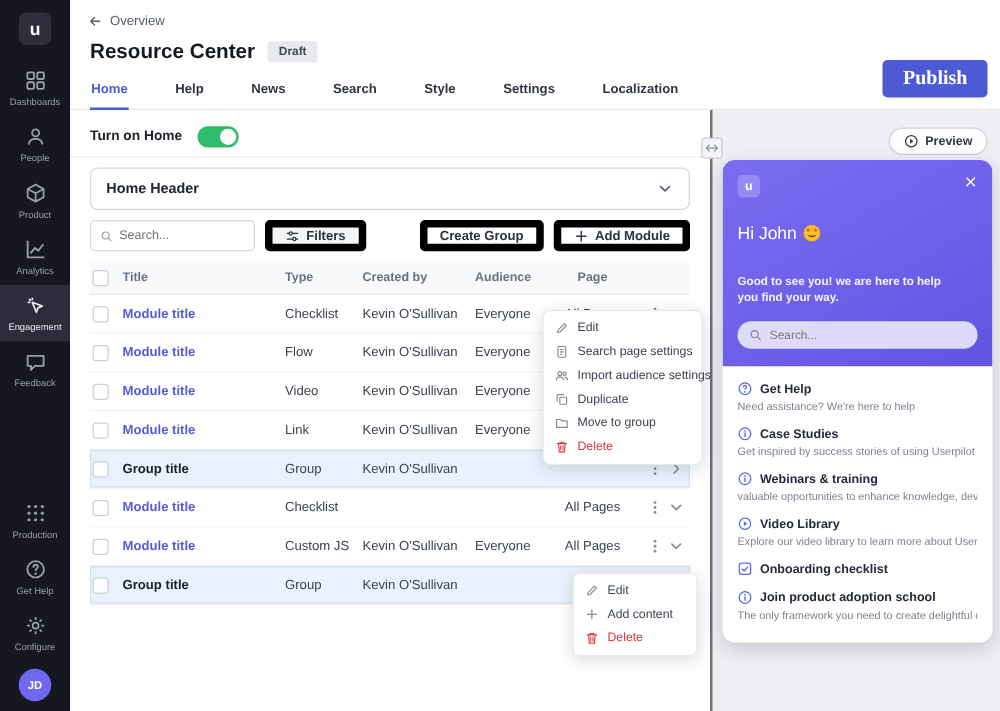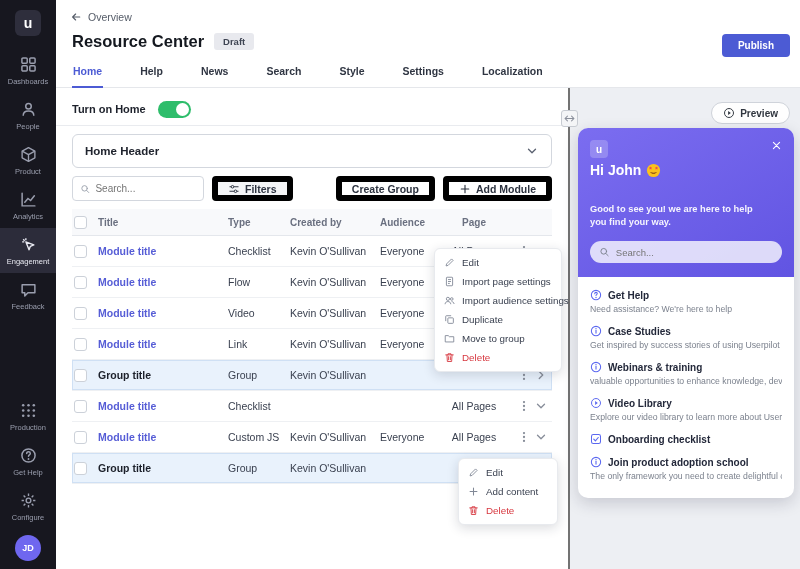--- a/index.html
+++ b/index.html
@@ -18,21 +18,21 @@
   .sb-spacer { flex:1; }
   .sb-avatar { width:26px; height:26px; border-radius:50%; background:#6f67ef; color:#fff; font-size:9px; font-weight:700; display:flex; align-items:center; justify-content:center; margin-top:6px; }
 
   
   .header { position:absolute; left:56px; top:0; right:0; height:88px; background:#fff; border-bottom:1px solid #e5e7eb; z-index:10; }
   .crumb { position:absolute; top:11px; left:14px; display:flex; align-items:center; gap:6px; font-size:10.5px; color:#555c68; cursor:pointer; }
   .crumb .ic13{ color:#555c68; }
   .titlerow { position:absolute; top:32px; left:16px; display:flex; align-items:center; gap:10px; }
   .title { font-size:16.5px; font-weight:700; color:#14181f; }
   .badge { background:#e8e9ee; color:#3f4553; font-size:9.5px; font-weight:600; padding:3px 9px; border-radius:3px; }
-  .publish { position:absolute; top:34px; right:10px; background:#4c5bd4; color:#fff; font-size:10px; font-weight:600; padding:6px 16px; border-radius:4px; border:none; cursor:pointer; font-family:Liberation Sans, sans-serif; }
+  .publish { position:absolute; top:48px; right:10px; background:#4c5bd4; color:#fff; font-size:16px; font-weight:600; padding:6px 16px; border-radius:4px; border:none; cursor:pointer; font-family:Liberation Serif, serif; }
   .tabs { position:absolute; bottom:-1px; left:16px; display:flex; gap:36px; }
   .tab { font-size:10.5px; font-weight:600; color:#2f3542; padding:7px 1px 9px; border-bottom:2px solid transparent; cursor:pointer; }
   .tab.active { color:#4c5bd4; border-color:#4c5bd4; }
 
   
   .main { position:absolute; left:56px; top:88px; width:512px; bottom:0; background:#fff; padding:12px 16px; overflow:hidden; }
   .togglerow { display:flex; align-items:center; gap:12px; height:18px; }
   .toggle-label { font-size:11px; font-weight:600; color:#1d212b; }
   .toggle { width:33px; height:17px; border-radius:9px; background:#2ebd6b; position:relative; cursor:pointer; }
   .toggle::after { content:""; position:absolute; right:2px; top:2px; width:13px; height:13px; border-radius:50%; background:#fff; }
@@ -74,21 +74,21 @@
   
   .preview { position:absolute; left:568px; top:88px; right:0; bottom:0; background:#edeff3; border-left:2px solid #737373; }
   .handle { position:absolute; left:-9px; top:22px; width:17px; height:17px; background:#f4f5f7; border:1px solid #c7cbd2; border-radius:3px; color:#8a8f9b; display:flex; align-items:center; justify-content:center; cursor:col-resize; z-index:60; }
   .handle svg { width:11px; height:11px; }
   .previewbtn { position:absolute; top:14px; right:10px; display:flex; align-items:center; gap:5px; background:#fefefe; border:1px solid #cfd3da; border-radius:13px; padding:4px 11px; font-size:10px; font-weight:600; color:#30363f; cursor:pointer; font-family:inherit; }
   .widget { position:absolute; left:8px; top:40px; width:216px; background:#fff; border-radius:10px; box-shadow:0 5px 16px rgba(25,28,55,.18); overflow:hidden; }
   .whead { background:linear-gradient(150deg,#7b6df0,#6154e2); padding:12px 12px 14px; color:#fff; }
   .wtop { display:flex; justify-content:space-between; align-items:flex-start; }
   .wlogo { width:18px; height:18px; border-radius:4px; background:rgba(255,255,255,.22); display:flex; align-items:center; justify-content:center; font-size:10px; font-weight:700; color:#fff; }
   .wclose { width:11px; height:11px; cursor:pointer; color:#fff; }
-  .wgreet { margin-top:4px; font-size:14px; font-weight:700; display:flex; align-items:flex-end; gap:5px; }
+  .wgreet { margin-top:20px; font-size:14px; font-weight:400; display:flex; align-items:flex-end; gap:5px; }
   .emoji { width:15px; height:15px; }
   .wsub { margin-top:25px; font-size:9.3px; line-height:1.4; color:rgba(255,255,255,.93); max-width:174px; font-weight:600; }
   .wsearch { margin-top:12px; height:22px; border-radius:11px; background:rgba(255,255,255,.78); display:flex; align-items:center; gap:6px; padding:0 9px; color:#7c828e; }
   .wsearch input { border:none; outline:none; background:transparent; font-size:9.5px; width:100%; color:#3a4150; font-family:inherit; }
   .wbody { padding:12px 12px 6px; }
   .witem { margin-bottom:11px; }
   .wrow { display:flex; align-items:center; gap:6px; color:#5b68f0; }
   .wrow .ic13 { flex:none; }
   .wtitle { font-size:10px; font-weight:700; color:#23283a; }
   .wdesc { margin-top:3px; font-size:8.7px; color:#7c828e; white-space:nowrap; overflow:hidden; }
@@ -537,21 +537,21 @@
     <div class="mi">
         <svg class="ic12">
           <use href="#i-pencil"></use>
         </svg>
         <span>Edit</span>
       </div>
     <div class="mi">
         <svg class="ic12">
           <use href="#i-doc"></use>
         </svg>
-        <span>Import page settings</span>
+        <span>Search page settings</span>
       </div>
     <div class="mi">
         <svg class="ic12">
           <use href="#i-users"></use>
         </svg>
         <span>Import audience settings</span>
       </div>
     <div class="mi">
         <svg class="ic12">
           <use href="#i-copy"></use>

